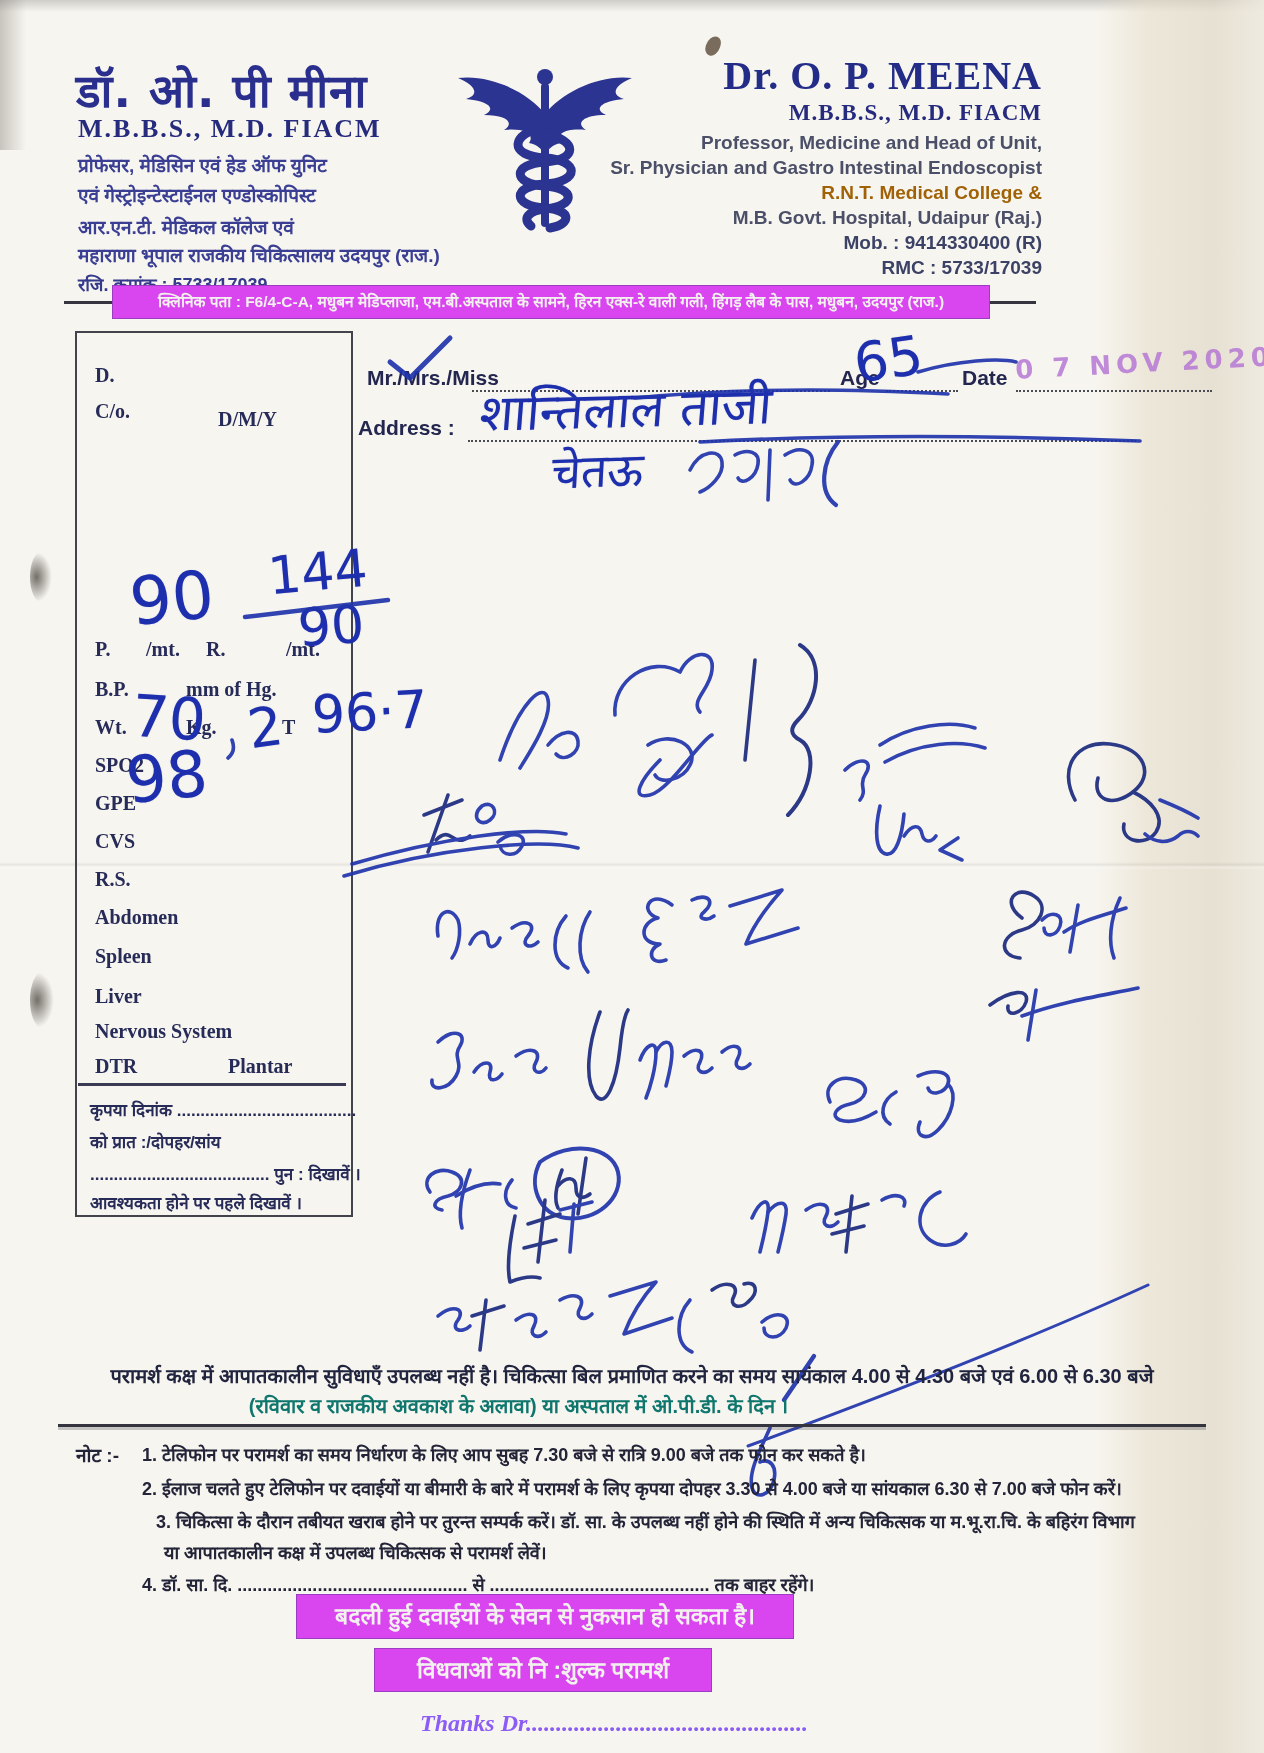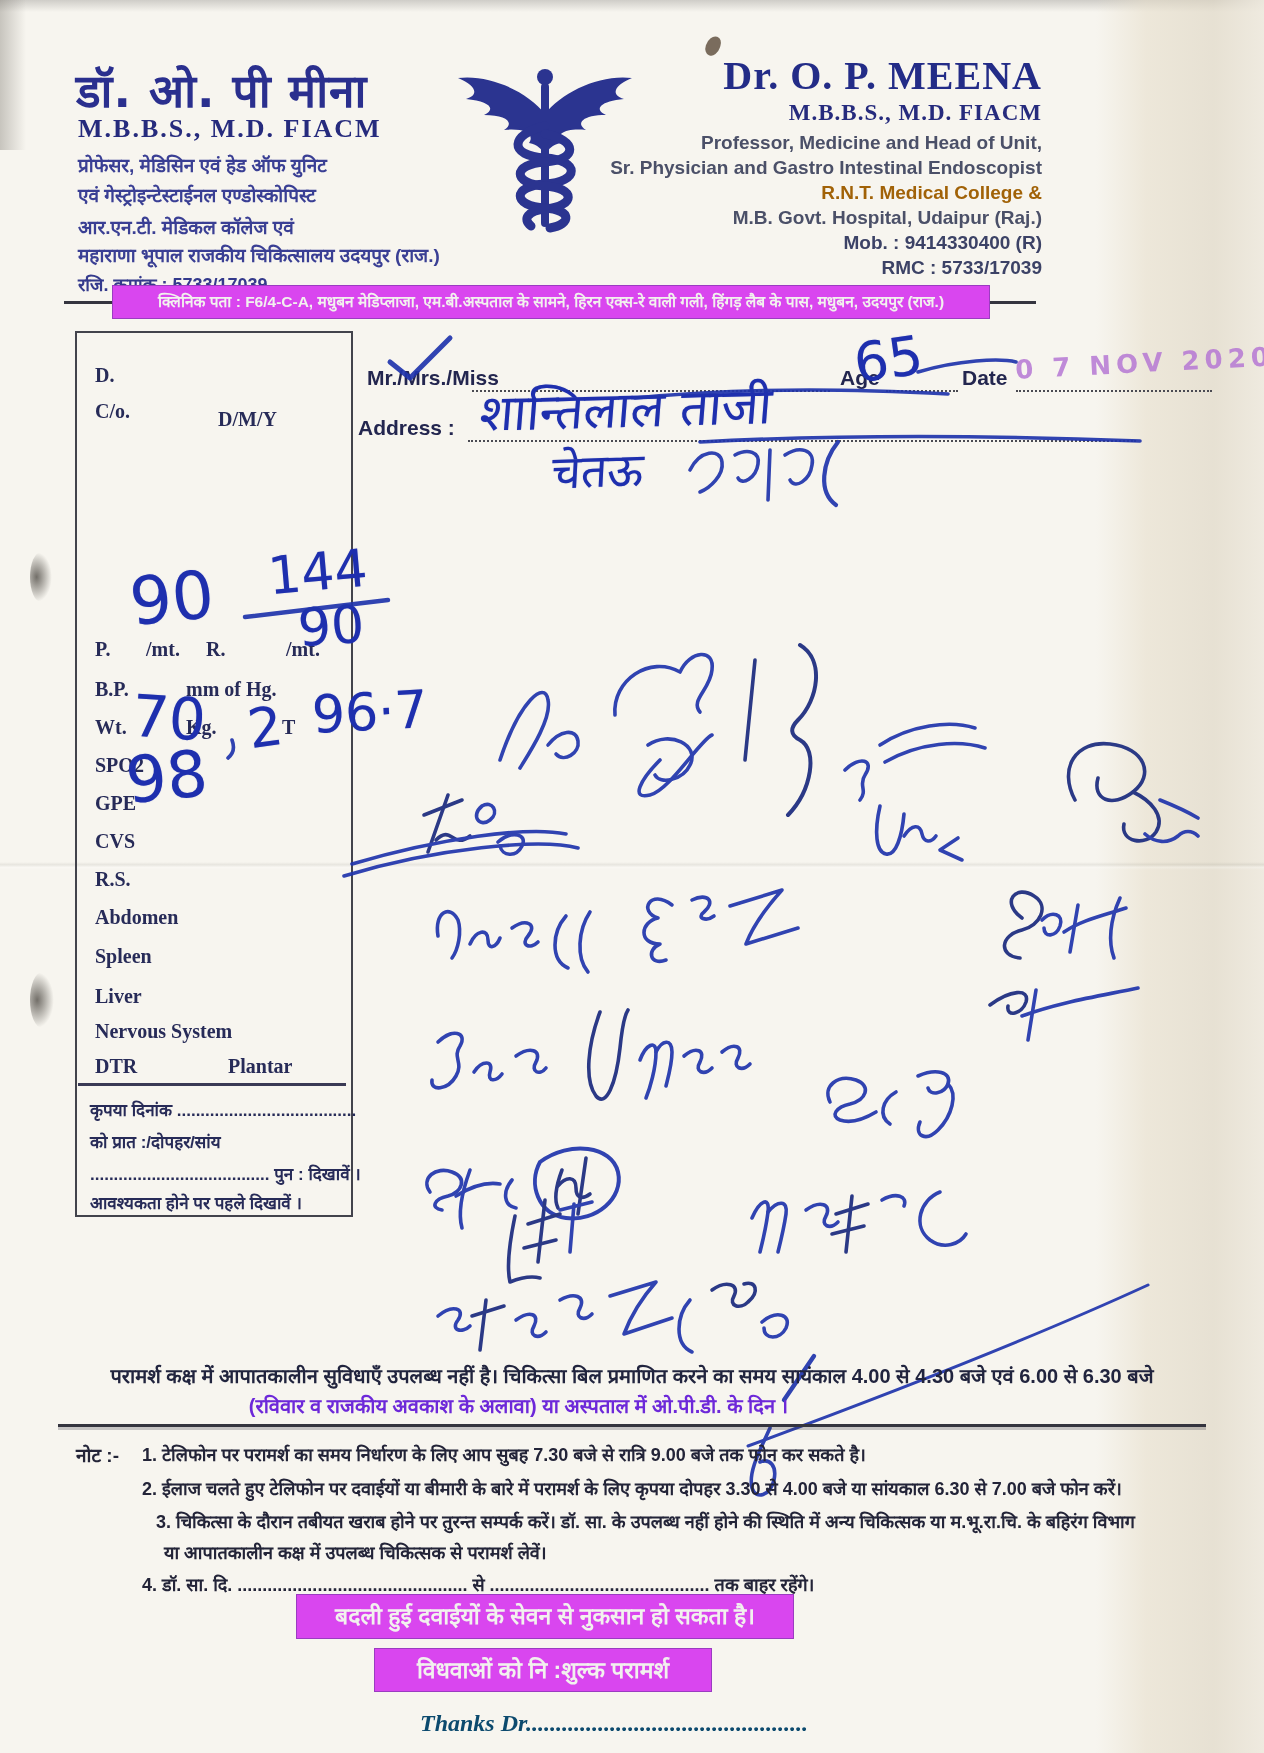--- a/index.html
+++ b/index.html
@@ -247,27 +247,27 @@
       <path d="M762,1322 C776,1310 792,1314 786,1328 C780,1340 764,1340 764,1328"></path>
 
       <path d="M1148,1285 C1050,1330 900,1390 748,1446" stroke-width="3"></path>
       <path d="M770,1428 C760,1450 748,1472 752,1488 C756,1500 770,1496 774,1480 C777,1466 770,1458 760,1462"></path>
 
       <path d="M784,1400 L814,1356" stroke-width="4.4"></path>
     </g>
   </svg>
 
   <div class="abs hindi nowrap" style="left:0;top:1362px;width:1264px;text-align:center;font-size:20px;color:#21243e;">परामर्श कक्ष में आपातकालीन सुविधाएँ उपलब्ध नहीं है। चिकित्सा बिल प्रमाणित करने का समय सायंकाल 4.00 से 4.30 बजे एवं 6.00 से 6.30 बजे</div>
-  <div class="abs hindi nowrap" style="left:0;top:1392px;width:1037px;text-align:center;font-size:20px;color:#6d28d9;">(रविवार व राजकीय अवकाश के अलावा) या अस्पताल में ओ.पी.डी. के दिन ।</div>
+  <div class="abs hindi nowrap" style="left:0;top:1392px;width:1037px;text-align:center;font-size:20px;color:#0f766e;">(रविवार व राजकीय अवकाश के अलावा) या अस्पताल में ओ.पी.डी. के दिन ।</div>
   <div class="abs artifact" style="left:58px;top:1424px;width:1148px;height:3px;background:#34343e;box-shadow:0 3px 0 rgba(52,52,62,.25);"></div>
 
   <div class="abs hindi nowrap" style="left:76px;top:1442px;font-size:19px;color:#232438;">नोट :-</div>
   <div class="abs hindi nowrap" style="left:142px;top:1442px;font-size:18px;color:#232438;">1. टेलिफोन पर परामर्श का समय निर्धारण के लिए आप सुबह 7.30 बजे से रात्रि 9.00 बजे तक फोन कर सकते है।</div>
   <div class="abs hindi nowrap" style="left:142px;top:1476px;font-size:18px;color:#232438;">2. ईलाज चलते हुए टेलिफोन पर दवाईयों या बीमारी के बारे में परामर्श के लिए कृपया दोपहर 3.30 से 4.00 बजे या सांयकाल 6.30 से 7.00 बजे फोन करें।</div>
   <div class="abs hindi nowrap" style="left:156px;top:1509px;font-size:18px;color:#232438;">3. चिकित्सा के दौरान तबीयत खराब होने पर तुरन्त सम्पर्क करें। डॉ. सा. के उपलब्ध नहीं होने की स्थिति में अन्य चिकित्सक या म.भू.रा.चि. के बहिरंग विभाग</div>
   <div class="abs hindi nowrap" style="left:164px;top:1540px;font-size:18px;color:#232438;">या आपातकालीन कक्ष में उपलब्ध चिकित्सक से परामर्श लेवें।</div>
   <div class="abs hindi nowrap" style="left:142px;top:1572px;font-size:18px;color:#232438;">4. डॉ. सा. दि.  ..............................................  से  ............................................  तक बाहर रहेंगे।</div>
 
   <div class="abs banner" style="left:296px;top:1594px;width:498px;height:45px;line-height:45px;font-size:23px;overflow:hidden;">बदली हुई दवाईयों के सेवन से नुकसान हो सकता है।</div>
   <div class="abs banner" style="left:374px;top:1648px;width:338px;height:44px;line-height:44px;font-size:23px;overflow:hidden;">विधवाओं को नि :शुल्क परामर्श</div>
-  <div class="abs serifb nowrap" style="left:420px;top:1710px;font-size:24px;font-style:italic;color:#0c4a6e;">Thanks Dr...............................................</div>
+  <div class="abs serifb nowrap" style="left:420px;top:1710px;font-size:24px;font-style:italic;color:#8b5cf6;">Thanks Dr...............................................</div>
 
 </div>
 
 </body></html>

